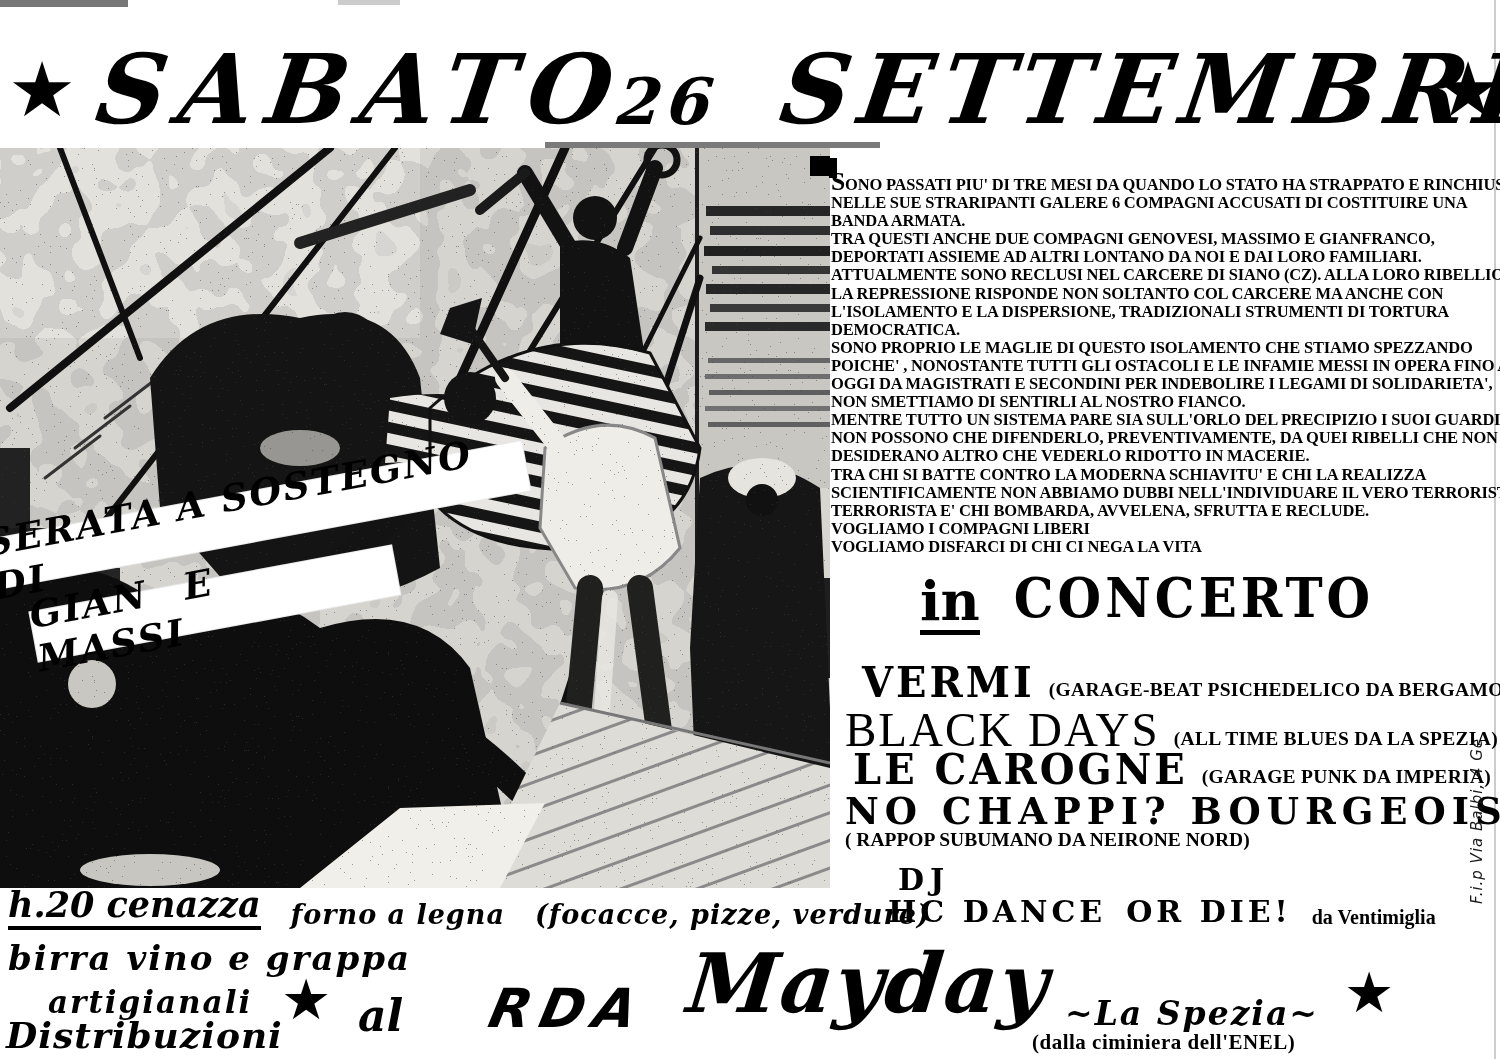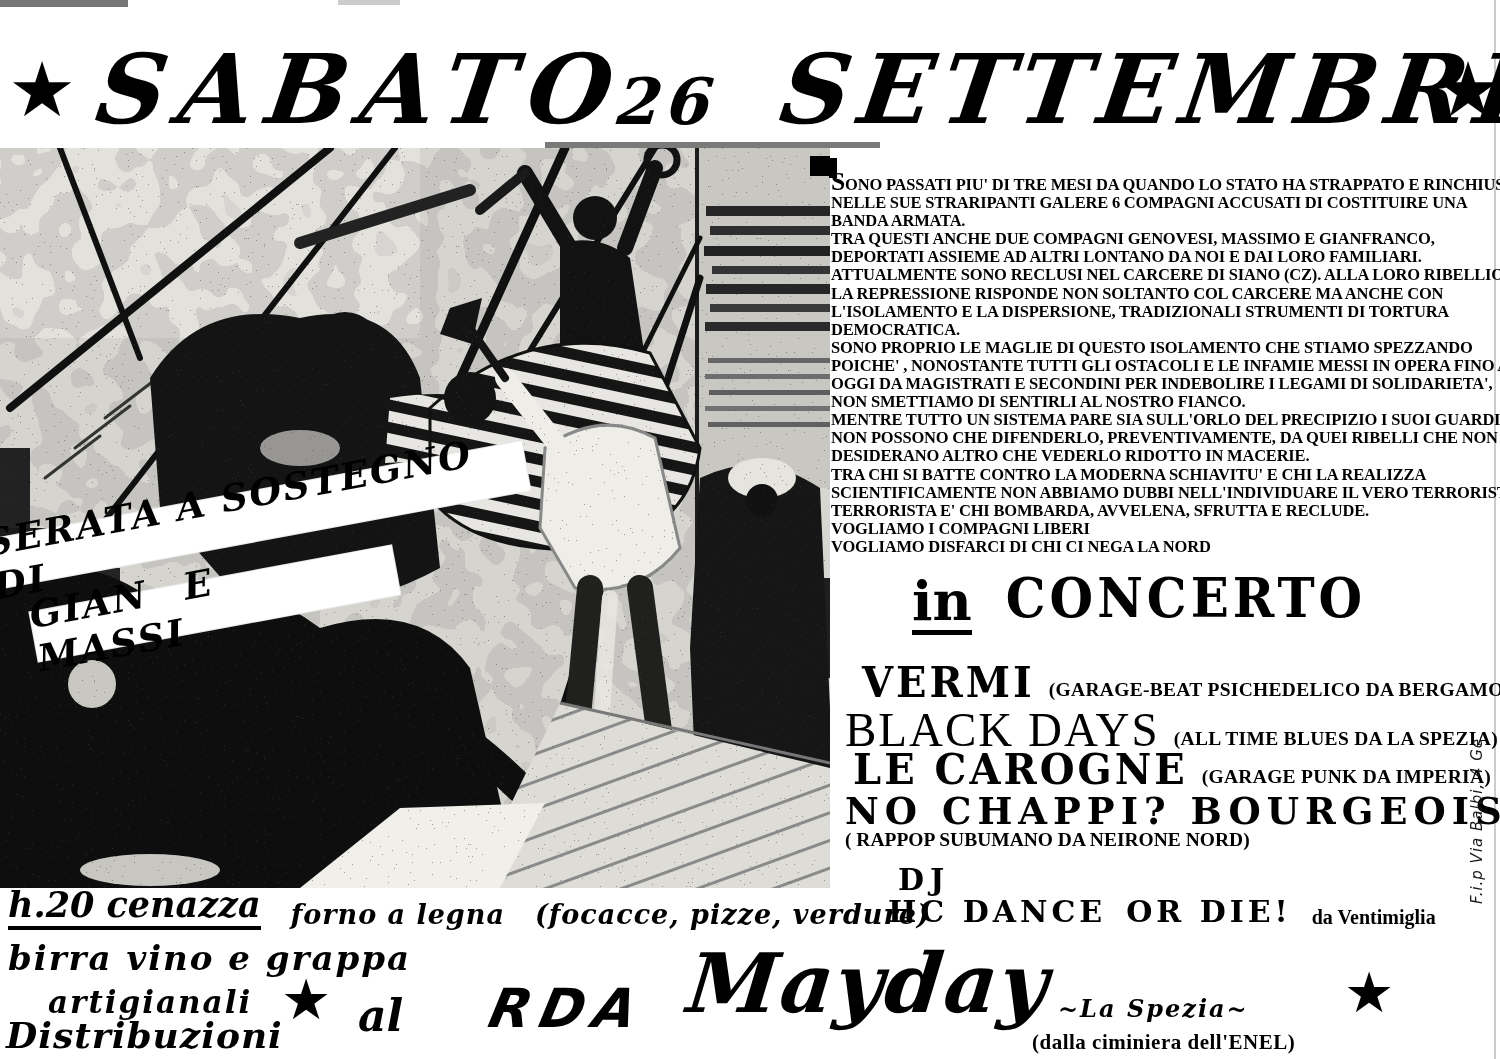--- a/index.html
+++ b/index.html
@@ -22,21 +22,21 @@
   .strip2{left:34px;top:612px;width:368px;height:50px;font-size:37px;word-spacing:22px;letter-spacing:2px;}
   
   .manifesto{left:831px;top:172px;width:666px;font-weight:bold;font-size:16.5px;
              line-height:18.1px;letter-spacing:-0.2px;}
   .m-line{white-space:nowrap;}
   .m-line:first-child::first-letter{font-size:1.55em;line-height:0.8;}
   .corner-blot{left:829px;top:158px;width:8px;height:20px;background:#000;}
   
   .concerto{left:912px;top:574px;display:flex;align-items:flex-start;gap:34px;}
   .conc-in{font-family:"DejaVu Serif",serif;font-weight:bold;font-size:54px;line-height:1;
-           border-bottom:5px solid #000;padding-bottom:2px;}
+           border-bottom:5px solid #000;padding-bottom:2px;margin-left:8px;}
   .conc-main{font-family:"DejaVu Serif",serif;font-weight:bold;font-size:50px;line-height:1;
              letter-spacing:4px;transform:scaleY(1.08);display:inline-block;}
   .band-row{display:flex;align-items:baseline;gap:14px;white-space:nowrap;}
   .band-desc{font-weight:bold;font-size:19.5px;letter-spacing:0.3px;}
   .band-stencil{font-family:"DejaVu Serif",serif;font-weight:bold;font-size:40px;line-height:1;
                 letter-spacing:3px;transform:scaleY(1.05);display:inline-block;}
   .band-thin{font-family:"Liberation Serif",serif;font-weight:400;font-size:47px;line-height:1;
              letter-spacing:2px;display:inline-block;transform:scaleY(1.05);}
   .band-circus{font-family:"DejaVu Serif",serif;font-weight:bold;font-size:37px;line-height:1;
                letter-spacing:6px;display:inline-block;}
@@ -55,21 +55,21 @@
   .i-drinks{left:8px;top:938px;font-size:34px;letter-spacing:2px;}
   .i-drinks2{left:48px;top:984px;font-size:31px;letter-spacing:2px;}
   .i-distro{left:6px;top:1014px;font-size:36px;letter-spacing:1px;text-align:right;}
   
   .v-star{font-family:"DejaVu Sans",sans-serif;font-size:56px;line-height:1;}
   .v-al{font-size:44px;}
   .v-rda{font-family:"DejaVu Sans",sans-serif;font-style:italic;font-weight:bold;font-size:54px;
          letter-spacing:9px;display:inline-block;transform:skewX(-12deg);line-height:1;}
   .v-name{font-family:"DejaVu Serif",serif;font-style:italic;font-weight:bold;font-size:82px;
           letter-spacing:2px;display:inline-block;transform:skewX(-6deg);line-height:1;}
-  .v-city{font-size:24px;letter-spacing:2px;}
+  .v-city{font-size:33px;letter-spacing:2px;margin-left:7px;}
   .v-detail{font-weight:bold;font-size:21px;letter-spacing:0.5px;margin-left:24px;}
   
   .side-note{left:1362px;top:812px;width:230px;text-align:center;transform:rotate(-90deg);
              font-family:"DejaVu Sans",sans-serif;font-style:italic;font-size:15px;color:#1a1a1a;
              letter-spacing:1px;}
   
   .smear1{left:0;top:0;width:128px;height:7px;background:#4a4a4a;opacity:.75;}
   .smear2{left:338px;top:0;width:62px;height:5px;background:#999;opacity:.5;}
   .smear3{left:545px;top:142px;width:335px;height:6px;background:#333;opacity:.65;}
   .edge-line{left:1494px;top:0;width:2px;height:1059px;background:#cccccc;}
@@ -249,21 +249,21 @@
       <div class="m-line">POICHE' , NONOSTANTE TUTTI GLI OSTACOLI E LE INFAMIE MESSI IN OPERA FINO AD</div>
       <div class="m-line">OGGI DA MAGISTRATI E SECONDINI PER INDEBOLIRE I LEGAMI DI SOLIDARIETA',</div>
       <div class="m-line">NON SMETTIAMO DI SENTIRLI AL NOSTRO FIANCO.</div>
       <div class="m-line">MENTRE TUTTO UN SISTEMA PARE SIA SULL'ORLO DEL PRECIPIZIO I SUOI GUARDIANI</div>
       <div class="m-line">NON POSSONO CHE DIFENDERLO, PREVENTIVAMENTE, DA QUEI RIBELLI CHE NON</div>
       <div class="m-line">DESIDERANO ALTRO CHE VEDERLO RIDOTTO IN MACERIE.</div>
       <div class="m-line">TRA CHI SI BATTE CONTRO LA MODERNA SCHIAVITU' E CHI LA REALIZZA</div>
       <div class="m-line">SCIENTIFICAMENTE NON ABBIAMO DUBBI NELL'INDIVIDUARE IL VERO TERRORISTA.</div>
       <div class="m-line">TERRORISTA E' CHI BOMBARDA, AVVELENA, SFRUTTA E RECLUDE.</div>
       <div class="m-line">VOGLIAMO I COMPAGNI LIBERI</div>
-      <div class="m-line">VOGLIAMO DISFARCI DI CHI CI NEGA LA NORD</div>
+      <div class="m-line">VOGLIAMO DISFARCI DI CHI CI NEGA LA VITA</div>
     </div>
 
   <div class="abs concerto">
     <span class="conc-in">in</span>
     <span class="conc-main">CONCERTO</span>
   </div>
 
   <div class="abs band-row" style="left:862px;top:662px;">
     <span class="band-stencil">VERMI</span>
     <span class="band-desc">(GARAGE-BEAT PSICHEDELICO DA BERGAMO)</span>

